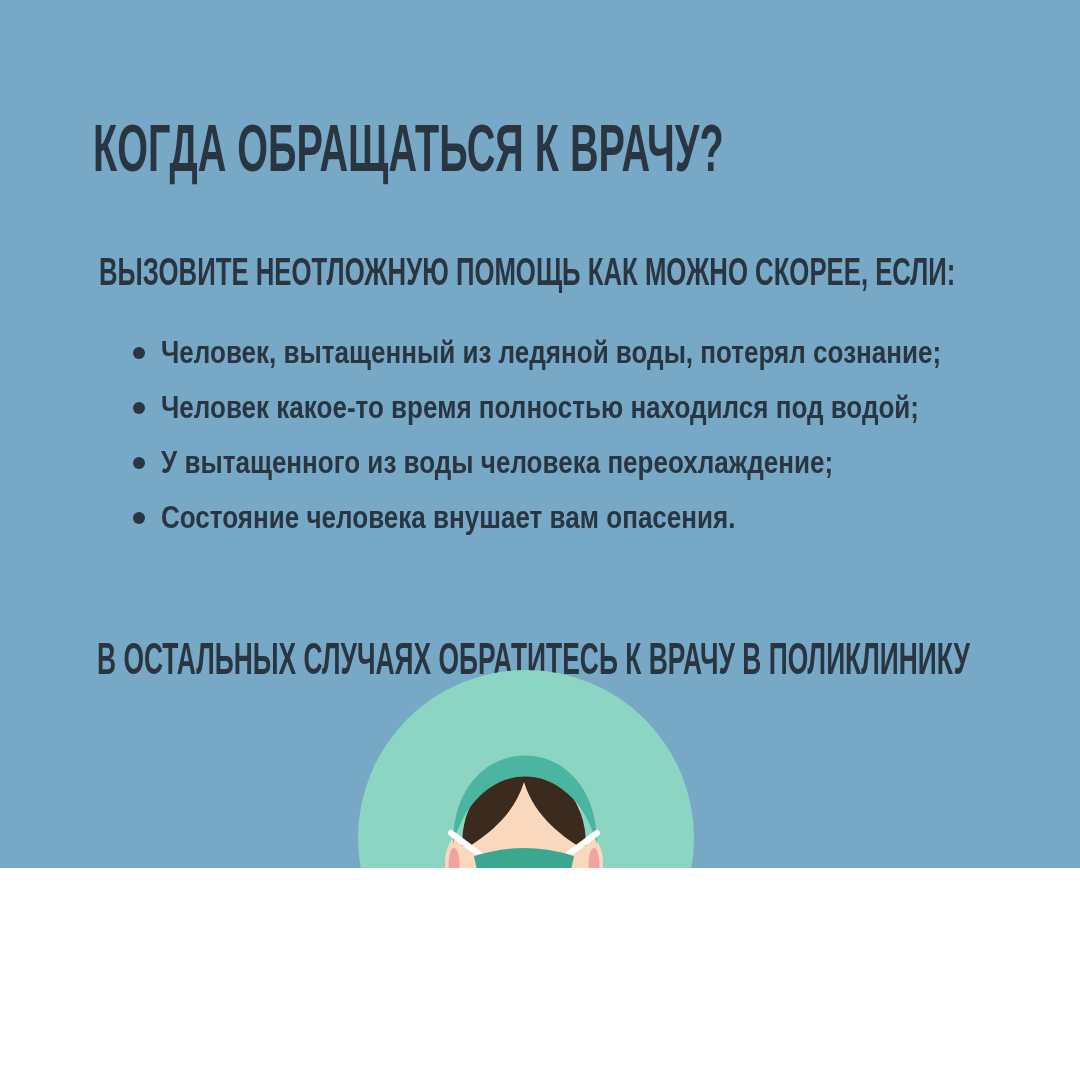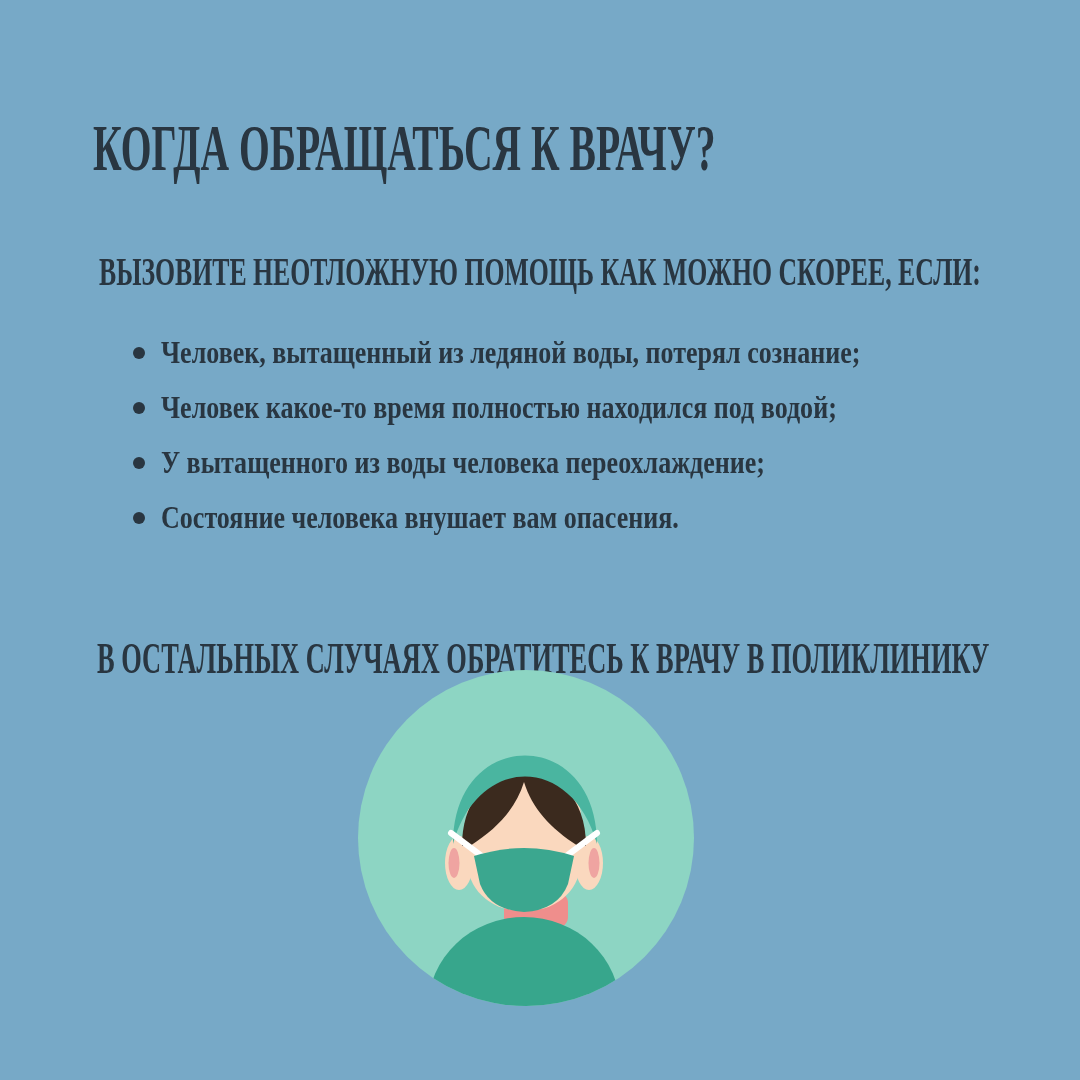--- a/index.html
+++ b/index.html
@@ -1,21 +1,21 @@
 <!DOCTYPE html>
 <html lang="ru"><head>
 <meta charset="utf-8">
 <style>
   html,body{margin:0;padding:0;}
   .canvas{
     position:relative;
-    width:1080px;height:1080px;
+    width:1080px;height:868px;
     background:#77A9C7;
     overflow:hidden;
-    font-family:Liberation Serif, serif;
+    font-family:Liberation Sans, sans-serif;
     color:#293641;
   }
   .cond{
     display:inline-block;
     transform-origin:0 50%;
     white-space:nowrap;
     font-weight:700;
   }
   .title{
     position:absolute;left:93px;top:71px;

